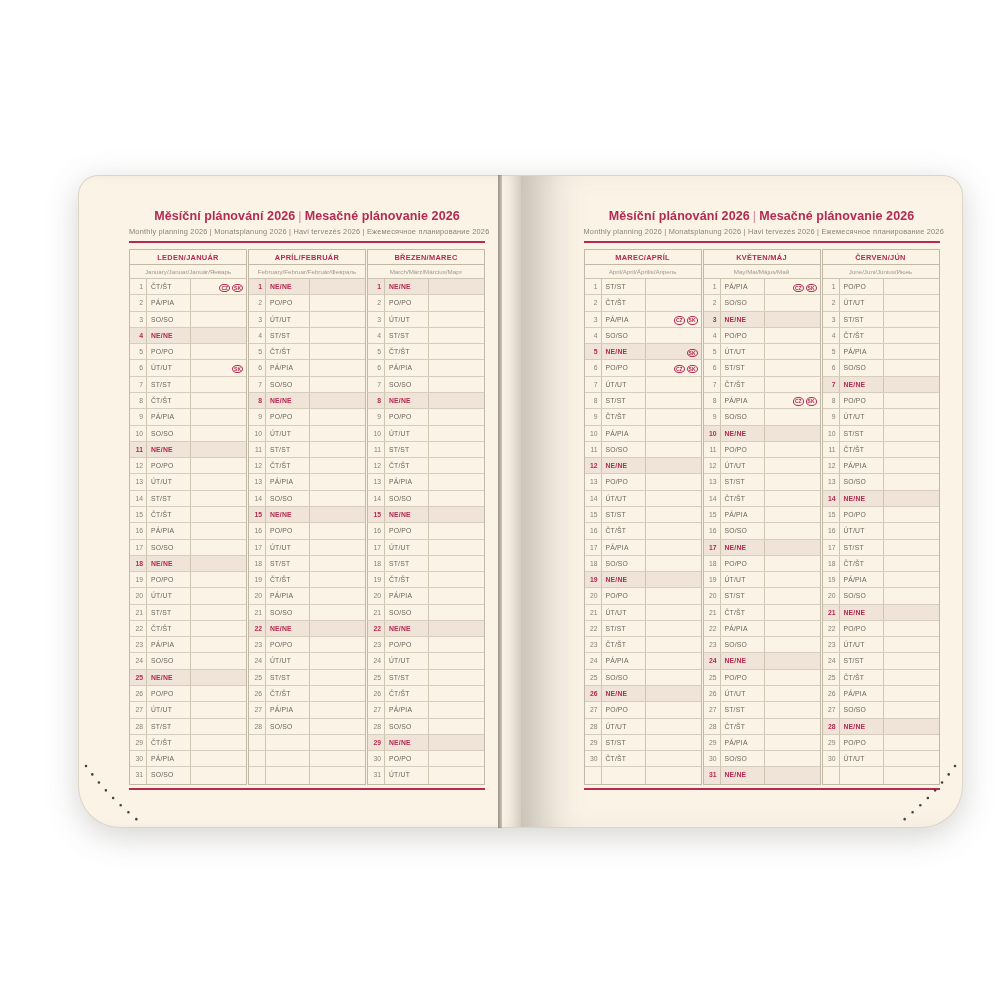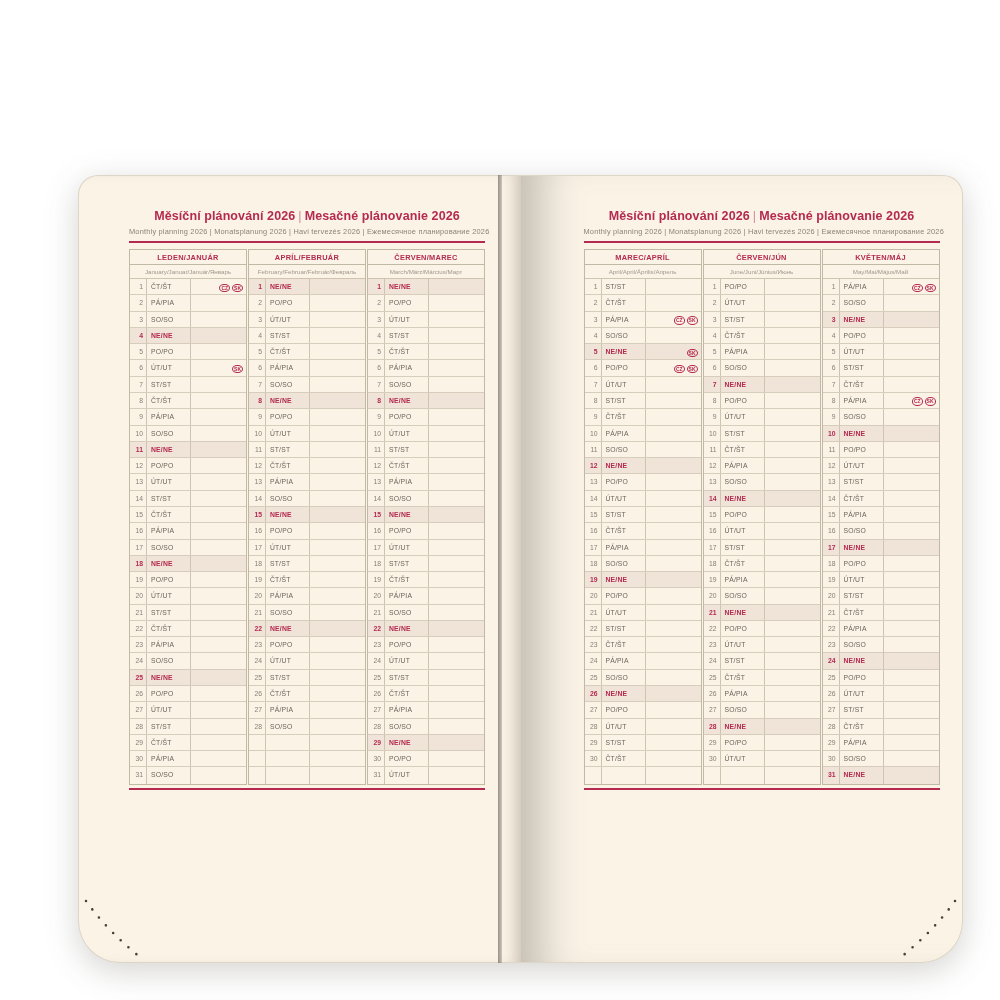--- a/index.html
+++ b/index.html
@@ -1,19 +1,19 @@
 <!DOCTYPE html>
 <html><head>
 <meta charset="utf-8">
 <style>
   * { margin:0; padding:0; box-sizing:border-box; }
   html,body { width:1000px; height:1000px; background:#ffffff; font-family:"Liberation Sans", sans-serif; overflow:hidden; }
 
   .book {
-    position:absolute; left:38px; top:175px; width:925px; height:788px;
+    position:absolute; left:38px; top:175px; width:925px; height:653px;
     display:flex; filter:drop-shadow(0 8px 16px rgba(60,55,45,.22));padding-left:40px;
   }
   .page {
     position:relative; width:462.5px; height:100%;
     background:#faf3e6; border:1px solid #ddd5c6;
   }
   .page-left  { border-radius:20px 0 0 42px; border-right:none;
                 box-shadow:inset -14px 0 16px -10px rgba(110,100,88,.38); }
   .page-right { border-radius:0 20px 42px 0; border-left:none;
                 box-shadow:inset 48px 0 42px -28px rgba(120,112,102,.42); }
@@ -393,21 +393,21 @@
               <div class="cell-day"></div>
               <div class="cell-notes"></div>
             </div>
             <div class="rowline">
               <div class="cell-num"></div>
               <div class="cell-day"></div>
               <div class="cell-notes"></div>
             </div>
           </div>
           <div class="col">
-            <div class="col-title">ČERVEN/MAREC</div>
+            <div class="col-title">BŘEZEN/MAREC</div>
             <div class="col-langs">March/März/Március/Март</div>
             <div class="rowline sunday">
               <div class="cell-num">1</div>
               <div class="cell-day">NE/NE</div>
               <div class="cell-notes"></div>
             </div>
             <div class="rowline">
               <div class="cell-num">2</div>
               <div class="cell-day">PO/PO</div>
               <div class="cell-notes"></div>
@@ -727,20 +727,179 @@
               <div class="cell-day">ČT/ŠT</div>
               <div class="cell-notes"></div>
             </div>
             <div class="rowline">
               <div class="cell-num"></div>
               <div class="cell-day"></div>
               <div class="cell-notes"></div>
             </div>
           </div>
           <div class="col">
+            <div class="col-title">KVĚTEN/MÁJ</div>
+            <div class="col-langs">May/Mai/Május/Май</div>
+            <div class="rowline">
+              <div class="cell-num">1</div>
+              <div class="cell-day">PÁ/PIA</div>
+              <div class="cell-notes"><span class="badge">CZ</span><span class="badge">SK</span></div>
+            </div>
+            <div class="rowline">
+              <div class="cell-num">2</div>
+              <div class="cell-day">SO/SO</div>
+              <div class="cell-notes"></div>
+            </div>
+            <div class="rowline sunday">
+              <div class="cell-num">3</div>
+              <div class="cell-day">NE/NE</div>
+              <div class="cell-notes"></div>
+            </div>
+            <div class="rowline">
+              <div class="cell-num">4</div>
+              <div class="cell-day">PO/PO</div>
+              <div class="cell-notes"></div>
+            </div>
+            <div class="rowline">
+              <div class="cell-num">5</div>
+              <div class="cell-day">ÚT/UT</div>
+              <div class="cell-notes"></div>
+            </div>
+            <div class="rowline">
+              <div class="cell-num">6</div>
+              <div class="cell-day">ST/ST</div>
+              <div class="cell-notes"></div>
+            </div>
+            <div class="rowline">
+              <div class="cell-num">7</div>
+              <div class="cell-day">ČT/ŠT</div>
+              <div class="cell-notes"></div>
+            </div>
+            <div class="rowline">
+              <div class="cell-num">8</div>
+              <div class="cell-day">PÁ/PIA</div>
+              <div class="cell-notes"><span class="badge">CZ</span><span class="badge">SK</span></div>
+            </div>
+            <div class="rowline">
+              <div class="cell-num">9</div>
+              <div class="cell-day">SO/SO</div>
+              <div class="cell-notes"></div>
+            </div>
+            <div class="rowline sunday">
+              <div class="cell-num">10</div>
+              <div class="cell-day">NE/NE</div>
+              <div class="cell-notes"></div>
+            </div>
+            <div class="rowline">
+              <div class="cell-num">11</div>
+              <div class="cell-day">PO/PO</div>
+              <div class="cell-notes"></div>
+            </div>
+            <div class="rowline">
+              <div class="cell-num">12</div>
+              <div class="cell-day">ÚT/UT</div>
+              <div class="cell-notes"></div>
+            </div>
+            <div class="rowline">
+              <div class="cell-num">13</div>
+              <div class="cell-day">ST/ST</div>
+              <div class="cell-notes"></div>
+            </div>
+            <div class="rowline">
+              <div class="cell-num">14</div>
+              <div class="cell-day">ČT/ŠT</div>
+              <div class="cell-notes"></div>
+            </div>
+            <div class="rowline">
+              <div class="cell-num">15</div>
+              <div class="cell-day">PÁ/PIA</div>
+              <div class="cell-notes"></div>
+            </div>
+            <div class="rowline">
+              <div class="cell-num">16</div>
+              <div class="cell-day">SO/SO</div>
+              <div class="cell-notes"></div>
+            </div>
+            <div class="rowline sunday">
+              <div class="cell-num">17</div>
+              <div class="cell-day">NE/NE</div>
+              <div class="cell-notes"></div>
+            </div>
+            <div class="rowline">
+              <div class="cell-num">18</div>
+              <div class="cell-day">PO/PO</div>
+              <div class="cell-notes"></div>
+            </div>
+            <div class="rowline">
+              <div class="cell-num">19</div>
+              <div class="cell-day">ÚT/UT</div>
+              <div class="cell-notes"></div>
+            </div>
+            <div class="rowline">
+              <div class="cell-num">20</div>
+              <div class="cell-day">ST/ST</div>
+              <div class="cell-notes"></div>
+            </div>
+            <div class="rowline">
+              <div class="cell-num">21</div>
+              <div class="cell-day">ČT/ŠT</div>
+              <div class="cell-notes"></div>
+            </div>
+            <div class="rowline">
+              <div class="cell-num">22</div>
+              <div class="cell-day">PÁ/PIA</div>
+              <div class="cell-notes"></div>
+            </div>
+            <div class="rowline">
+              <div class="cell-num">23</div>
+              <div class="cell-day">SO/SO</div>
+              <div class="cell-notes"></div>
+            </div>
+            <div class="rowline sunday">
+              <div class="cell-num">24</div>
+              <div class="cell-day">NE/NE</div>
+              <div class="cell-notes"></div>
+            </div>
+            <div class="rowline">
+              <div class="cell-num">25</div>
+              <div class="cell-day">PO/PO</div>
+              <div class="cell-notes"></div>
+            </div>
+            <div class="rowline">
+              <div class="cell-num">26</div>
+              <div class="cell-day">ÚT/UT</div>
+              <div class="cell-notes"></div>
+            </div>
+            <div class="rowline">
+              <div class="cell-num">27</div>
+              <div class="cell-day">ST/ST</div>
+              <div class="cell-notes"></div>
+            </div>
+            <div class="rowline">
+              <div class="cell-num">28</div>
+              <div class="cell-day">ČT/ŠT</div>
+              <div class="cell-notes"></div>
+            </div>
+            <div class="rowline">
+              <div class="cell-num">29</div>
+              <div class="cell-day">PÁ/PIA</div>
+              <div class="cell-notes"></div>
+            </div>
+            <div class="rowline">
+              <div class="cell-num">30</div>
+              <div class="cell-day">SO/SO</div>
+              <div class="cell-notes"></div>
+            </div>
+            <div class="rowline sunday">
+              <div class="cell-num">31</div>
+              <div class="cell-day">NE/NE</div>
+              <div class="cell-notes"></div>
+            </div>
+          </div>
+          <div class="col">
             <div class="col-title">ČERVEN/JÚN</div>
             <div class="col-langs">June/Juni/Június/Июнь</div>
             <div class="rowline">
               <div class="cell-num">1</div>
               <div class="cell-day">PO/PO</div>
               <div class="cell-notes"></div>
             </div>
             <div class="rowline">
               <div class="cell-num">2</div>
               <div class="cell-day">ÚT/UT</div>
@@ -882,179 +1041,20 @@
               <div class="cell-notes"></div>
             </div>
             <div class="rowline">
               <div class="cell-num">30</div>
               <div class="cell-day">ÚT/UT</div>
               <div class="cell-notes"></div>
             </div>
             <div class="rowline">
               <div class="cell-num"></div>
               <div class="cell-day"></div>
-              <div class="cell-notes"></div>
-            </div>
-          </div>
-          <div class="col">
-            <div class="col-title">KVĚTEN/MÁJ</div>
-            <div class="col-langs">May/Mai/Május/Май</div>
-            <div class="rowline">
-              <div class="cell-num">1</div>
-              <div class="cell-day">PÁ/PIA</div>
-              <div class="cell-notes"><span class="badge">CZ</span><span class="badge">SK</span></div>
-            </div>
-            <div class="rowline">
-              <div class="cell-num">2</div>
-              <div class="cell-day">SO/SO</div>
-              <div class="cell-notes"></div>
-            </div>
-            <div class="rowline sunday">
-              <div class="cell-num">3</div>
-              <div class="cell-day">NE/NE</div>
-              <div class="cell-notes"></div>
-            </div>
-            <div class="rowline">
-              <div class="cell-num">4</div>
-              <div class="cell-day">PO/PO</div>
-              <div class="cell-notes"></div>
-            </div>
-            <div class="rowline">
-              <div class="cell-num">5</div>
-              <div class="cell-day">ÚT/UT</div>
-              <div class="cell-notes"></div>
-            </div>
-            <div class="rowline">
-              <div class="cell-num">6</div>
-              <div class="cell-day">ST/ST</div>
-              <div class="cell-notes"></div>
-            </div>
-            <div class="rowline">
-              <div class="cell-num">7</div>
-              <div class="cell-day">ČT/ŠT</div>
-              <div class="cell-notes"></div>
-            </div>
-            <div class="rowline">
-              <div class="cell-num">8</div>
-              <div class="cell-day">PÁ/PIA</div>
-              <div class="cell-notes"><span class="badge">CZ</span><span class="badge">SK</span></div>
-            </div>
-            <div class="rowline">
-              <div class="cell-num">9</div>
-              <div class="cell-day">SO/SO</div>
-              <div class="cell-notes"></div>
-            </div>
-            <div class="rowline sunday">
-              <div class="cell-num">10</div>
-              <div class="cell-day">NE/NE</div>
-              <div class="cell-notes"></div>
-            </div>
-            <div class="rowline">
-              <div class="cell-num">11</div>
-              <div class="cell-day">PO/PO</div>
-              <div class="cell-notes"></div>
-            </div>
-            <div class="rowline">
-              <div class="cell-num">12</div>
-              <div class="cell-day">ÚT/UT</div>
-              <div class="cell-notes"></div>
-            </div>
-            <div class="rowline">
-              <div class="cell-num">13</div>
-              <div class="cell-day">ST/ST</div>
-              <div class="cell-notes"></div>
-            </div>
-            <div class="rowline">
-              <div class="cell-num">14</div>
-              <div class="cell-day">ČT/ŠT</div>
-              <div class="cell-notes"></div>
-            </div>
-            <div class="rowline">
-              <div class="cell-num">15</div>
-              <div class="cell-day">PÁ/PIA</div>
-              <div class="cell-notes"></div>
-            </div>
-            <div class="rowline">
-              <div class="cell-num">16</div>
-              <div class="cell-day">SO/SO</div>
-              <div class="cell-notes"></div>
-            </div>
-            <div class="rowline sunday">
-              <div class="cell-num">17</div>
-              <div class="cell-day">NE/NE</div>
-              <div class="cell-notes"></div>
-            </div>
-            <div class="rowline">
-              <div class="cell-num">18</div>
-              <div class="cell-day">PO/PO</div>
-              <div class="cell-notes"></div>
-            </div>
-            <div class="rowline">
-              <div class="cell-num">19</div>
-              <div class="cell-day">ÚT/UT</div>
-              <div class="cell-notes"></div>
-            </div>
-            <div class="rowline">
-              <div class="cell-num">20</div>
-              <div class="cell-day">ST/ST</div>
-              <div class="cell-notes"></div>
-            </div>
-            <div class="rowline">
-              <div class="cell-num">21</div>
-              <div class="cell-day">ČT/ŠT</div>
-              <div class="cell-notes"></div>
-            </div>
-            <div class="rowline">
-              <div class="cell-num">22</div>
-              <div class="cell-day">PÁ/PIA</div>
-              <div class="cell-notes"></div>
-            </div>
-            <div class="rowline">
-              <div class="cell-num">23</div>
-              <div class="cell-day">SO/SO</div>
-              <div class="cell-notes"></div>
-            </div>
-            <div class="rowline sunday">
-              <div class="cell-num">24</div>
-              <div class="cell-day">NE/NE</div>
-              <div class="cell-notes"></div>
-            </div>
-            <div class="rowline">
-              <div class="cell-num">25</div>
-              <div class="cell-day">PO/PO</div>
-              <div class="cell-notes"></div>
-            </div>
-            <div class="rowline">
-              <div class="cell-num">26</div>
-              <div class="cell-day">ÚT/UT</div>
-              <div class="cell-notes"></div>
-            </div>
-            <div class="rowline">
-              <div class="cell-num">27</div>
-              <div class="cell-day">ST/ST</div>
-              <div class="cell-notes"></div>
-            </div>
-            <div class="rowline">
-              <div class="cell-num">28</div>
-              <div class="cell-day">ČT/ŠT</div>
-              <div class="cell-notes"></div>
-            </div>
-            <div class="rowline">
-              <div class="cell-num">29</div>
-              <div class="cell-day">PÁ/PIA</div>
-              <div class="cell-notes"></div>
-            </div>
-            <div class="rowline">
-              <div class="cell-num">30</div>
-              <div class="cell-day">SO/SO</div>
-              <div class="cell-notes"></div>
-            </div>
-            <div class="rowline sunday">
-              <div class="cell-num">31</div>
-              <div class="cell-day">NE/NE</div>
               <div class="cell-notes"></div>
             </div>
           </div>
         </div>
       <div class="rule rule-bottom"></div>
     </div>
     <svg class="stitch stitch-right" width="72" height="64" viewBox="0 0 72 64">
       <path d="M67 3 C 52 24, 34 42, 12 60" fill="none" stroke="#46413a" stroke-width="2.6" stroke-linecap="round" stroke-dasharray="0 10.5"></path>
     </svg>
   </div>

